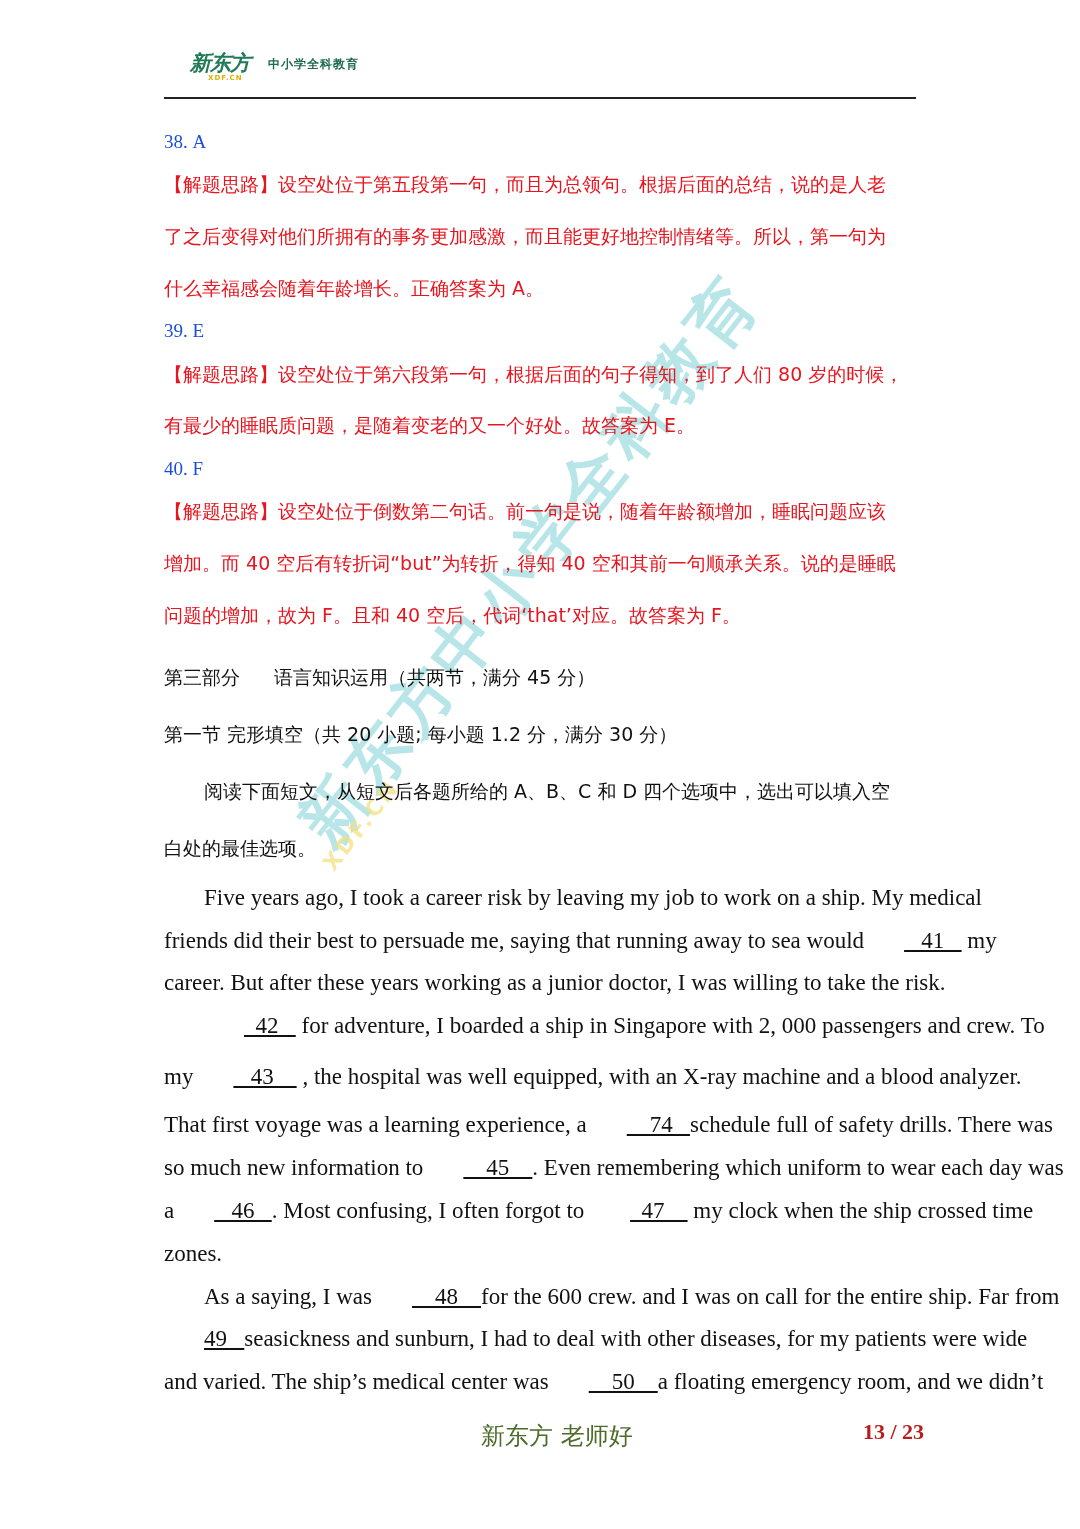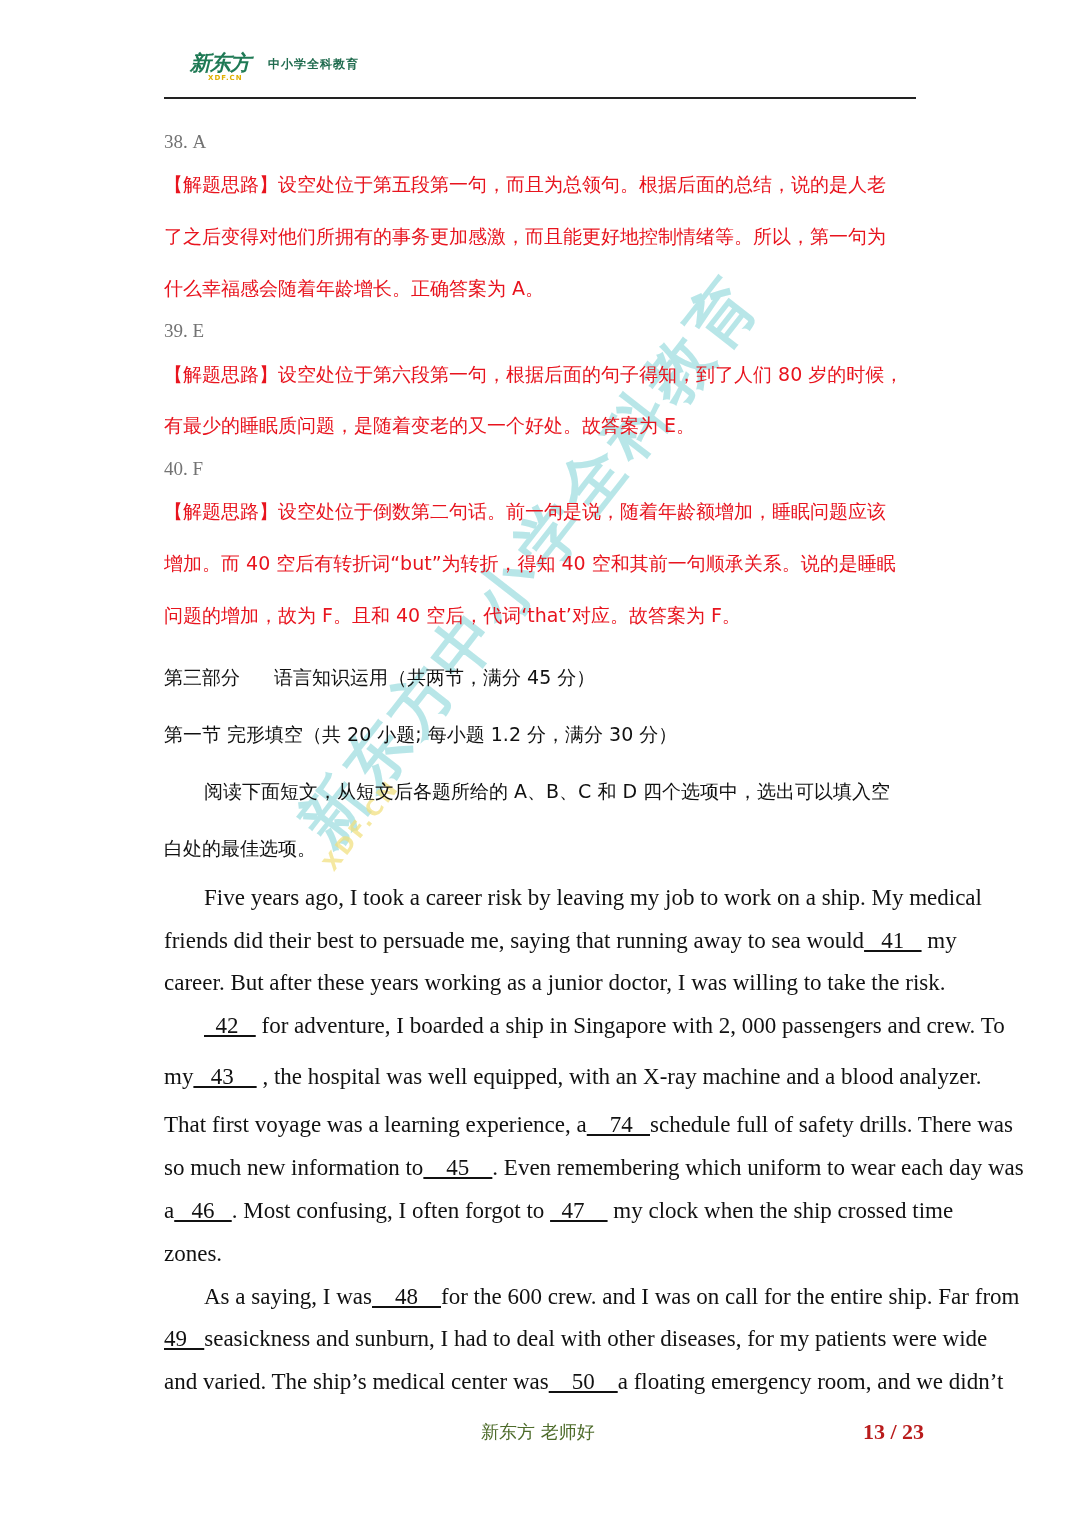--- a/index.html
+++ b/index.html
@@ -10,37 +10,37 @@
   .logo-main { font-family: "DejaVu Sans", sans-serif; font-weight: bold; font-style: italic;
                font-size: 21px; color: #1f7a55; letter-spacing: -1px; line-height: 22px; }
   .logo-sub { font-family: "DejaVu Sans", sans-serif; font-weight: bold; font-size: 7px;
               color: #e0b000; position: absolute; left: 18px; top: 22px; letter-spacing: 1px; }
   .header-title { position: absolute; left: 104px; top: 6px; font-family: "DejaVu Sans", sans-serif;
                   font-weight: bold; font-size: 12px; color: #1f6b4e; letter-spacing: 1px; }
   .header-rule { position: absolute; left: 164px; top: 97px; width: 752px; height: 2px; background: #222; }
 
   .line { position: absolute; left: 164px; width: 760px; white-space: nowrap; font-size: 19px; }
   .red { color: #e8141e; font-family: "DejaVu Sans", sans-serif; font-size: 19px; }
-  .ans { color: #737373; font-family: "Liberation Serif", serif; font-size: 19px; }
+  .ans { color: #1d4ed8; font-family: "Liberation Serif", serif; font-size: 19px; }
   .cn { font-family: "DejaVu Sans", sans-serif; font-size: 19px; color: #111; }
   .en { font-family: "Liberation Serif", serif; font-size: 23px; color: #111; }
-  .blank { text-decoration: underline; white-space: pre; }
+  .blank { text-decoration: underline; white-space: pre; margin-left: 40px; }
   .indent { padding-left: 40px; }
 
   .watermark { position: absolute; left: 240px; top: 450px; width: 620px; height: 460px;
                pointer-events: none; }
   .wm-text { position: absolute; left: 40px; top: 360px; transform: rotate(-52deg); transform-origin: left top;
              font-family: "DejaVu Sans", sans-serif; font-weight: bold; font-size: 64px; color: #7fd3d6;
              opacity: 0.55; white-space: nowrap; letter-spacing: 6px; }
   .wm-sub { position: absolute; left: 78px; top: 410px; transform: rotate(-52deg); transform-origin: left top;
             font-family: "DejaVu Sans", sans-serif; font-weight: bold; font-size: 22px; color: #f1df7a;
             opacity: 0.7; letter-spacing: 3px; }
 
   .footer-brand { position: absolute; left: 481px; top: 1420px; font-family: "DejaVu Serif", serif;
-                  font-size: 18px; color: #4d6b2a; }
+                  font-size: 24px; color: #4d6b2a; }
   .footer-page { position: absolute; left: 863px; top: 1419px; font-family: "Liberation Serif", serif;
                  font-weight: bold; font-size: 22px; color: #b91c1c; }
 </style>
 </head>
 <body>
 
 <div class="header">
   <div class="logo">
     <div class="logo-main">新东方</div>
     <div class="logo-sub">XDF.CN</div>

